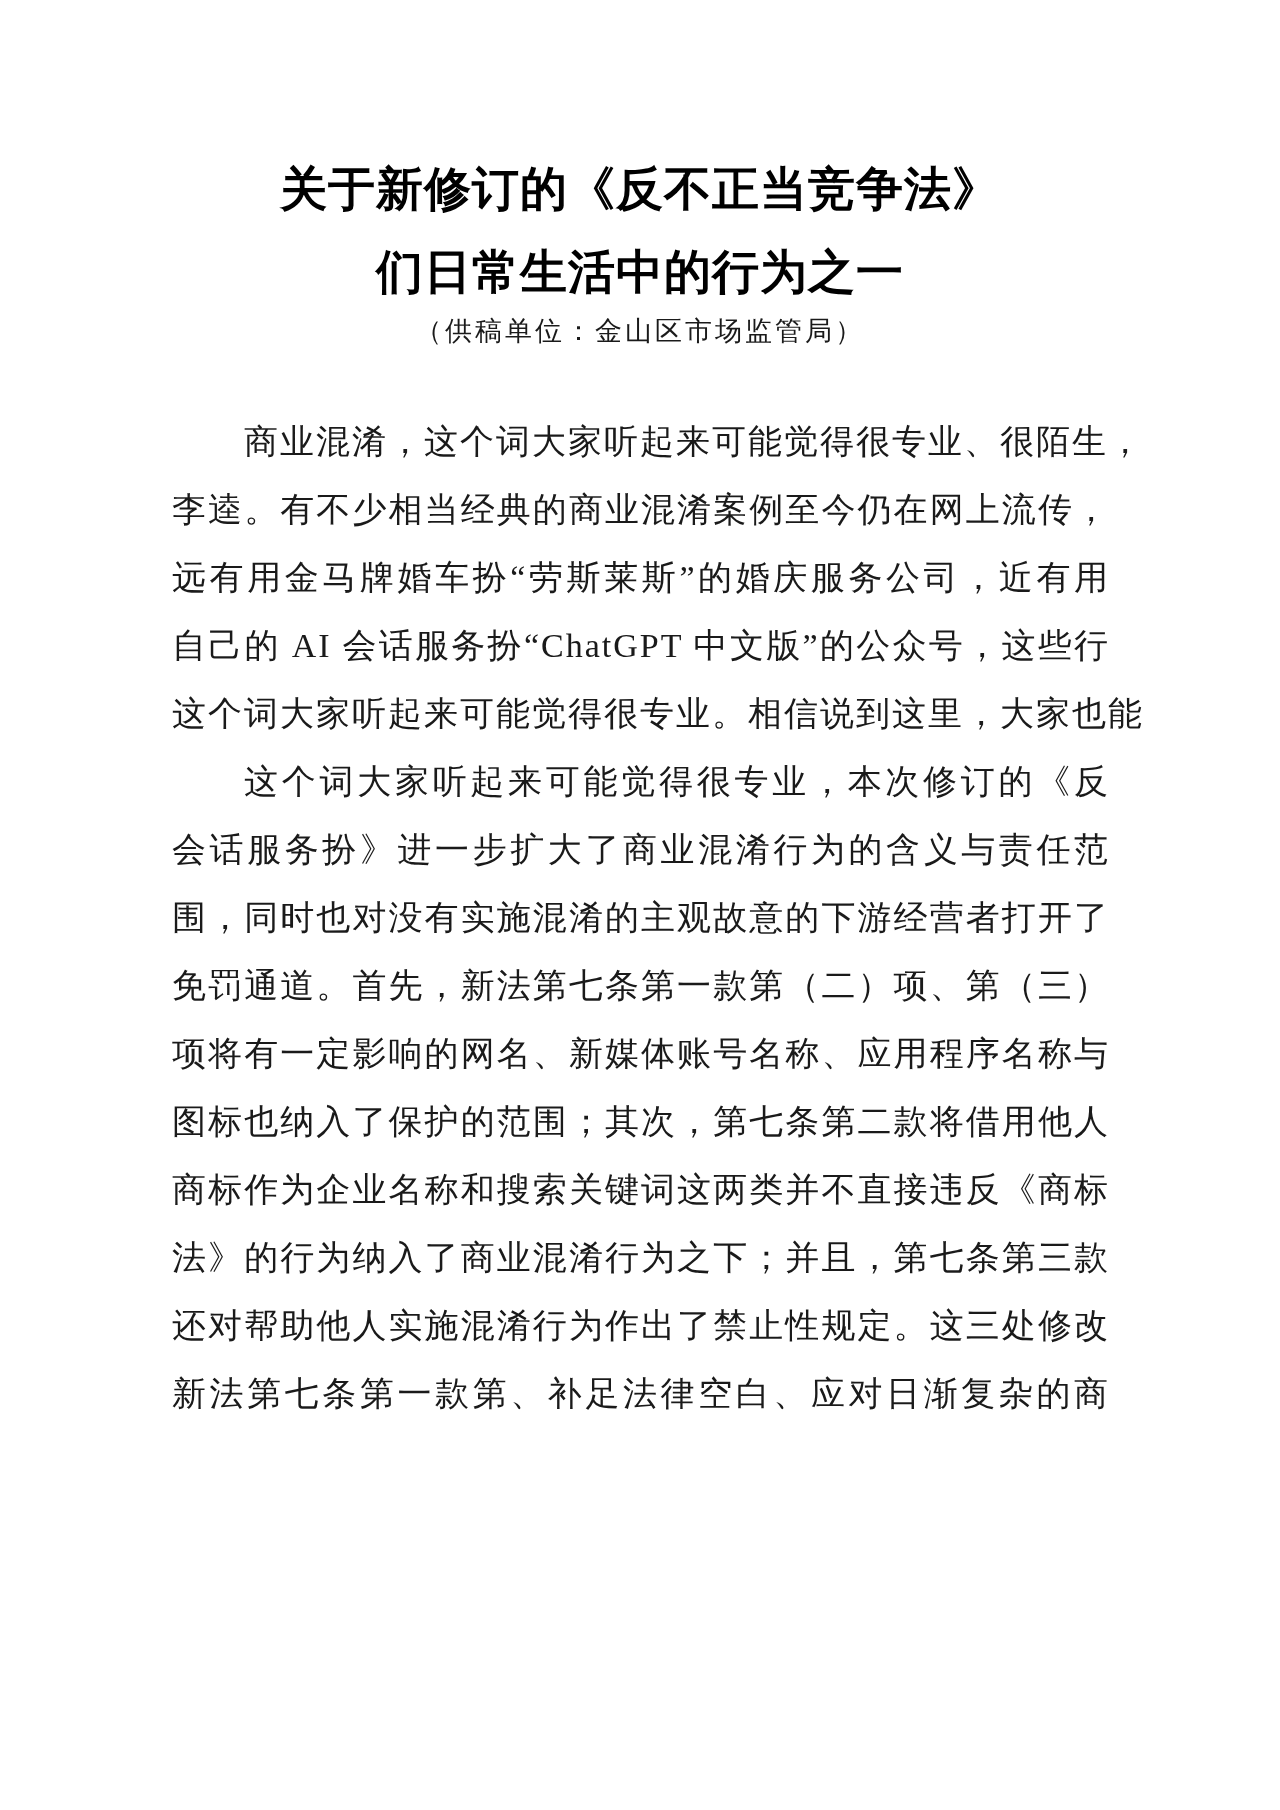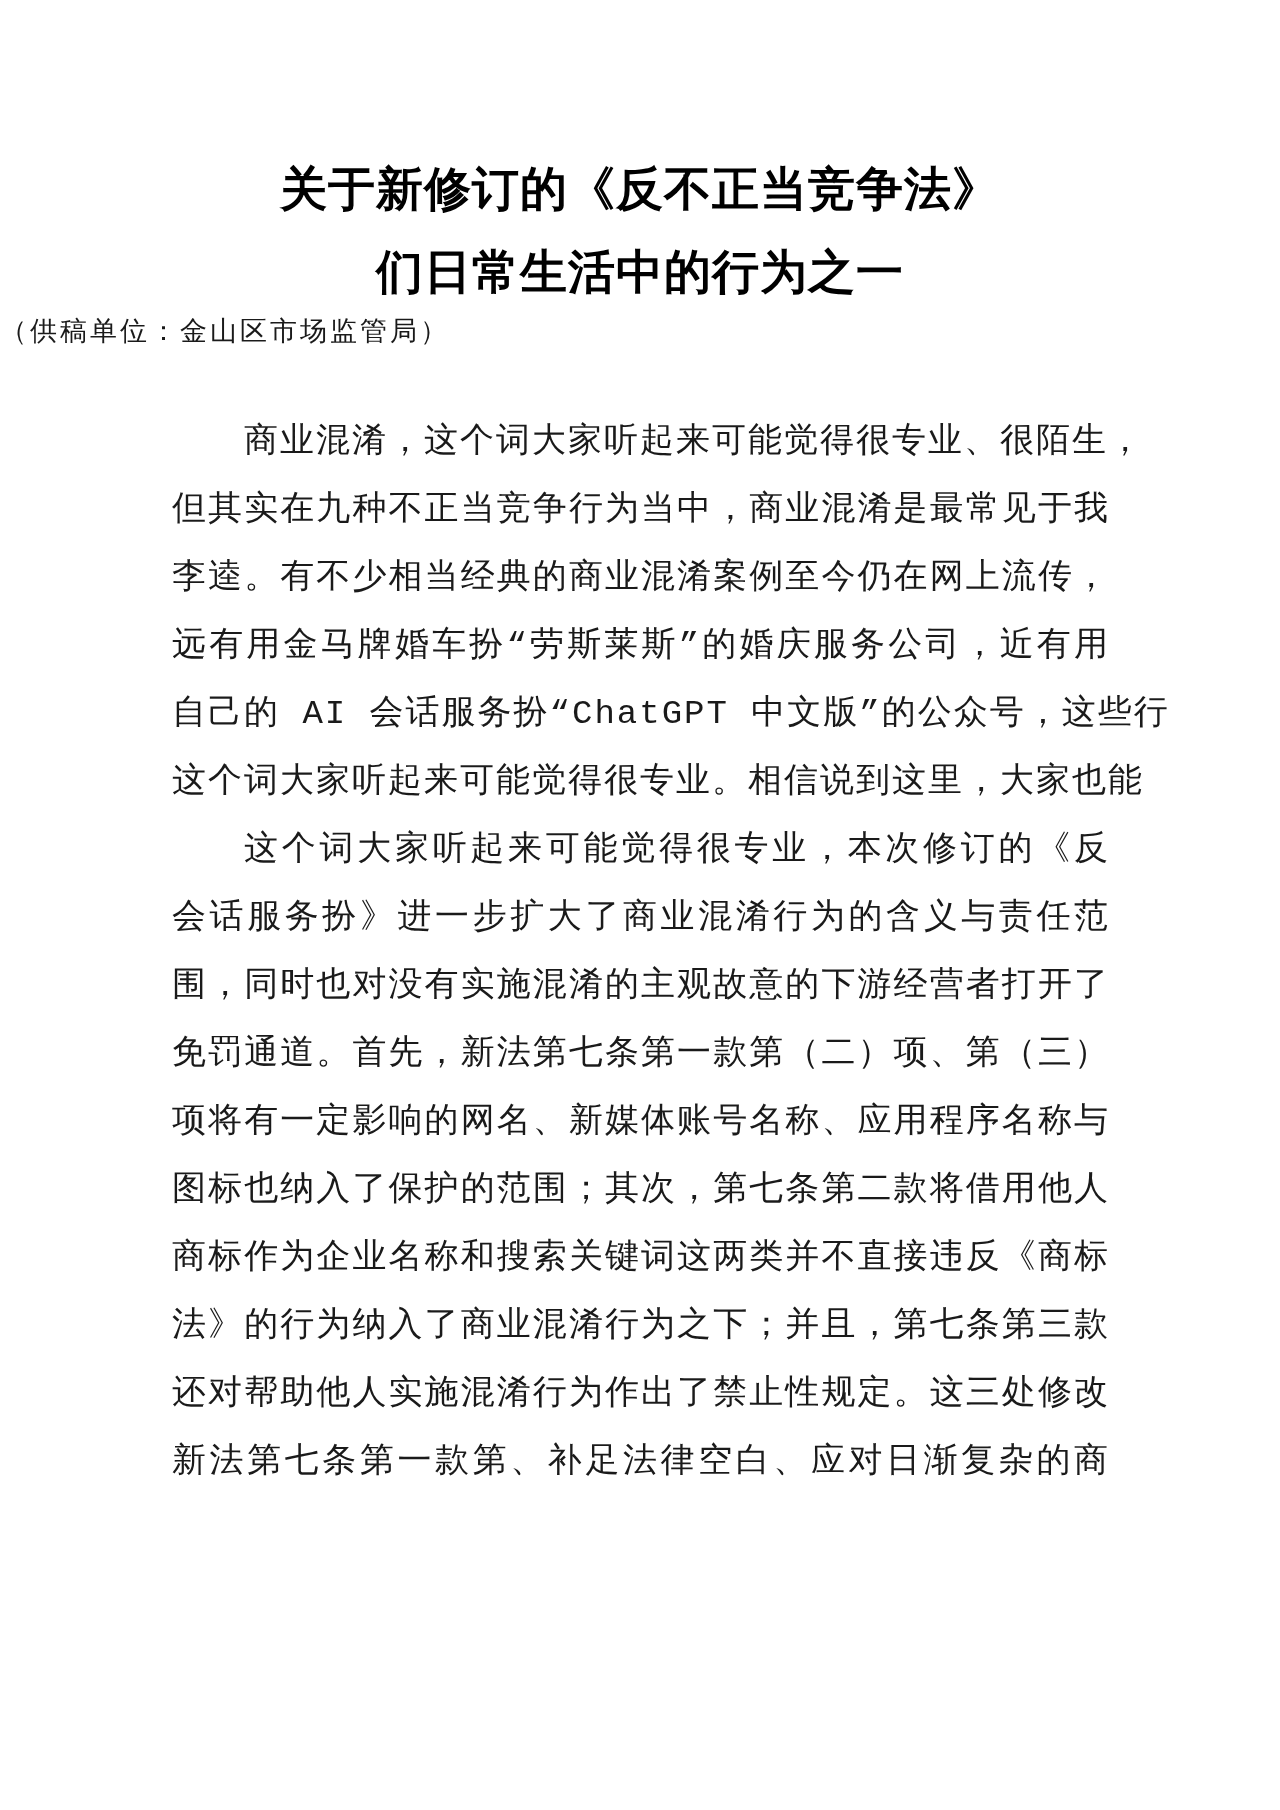--- a/index.html
+++ b/index.html
@@ -28,20 +28,21 @@
     color: #000000;
     white-space: nowrap;
   }
   .doc-title.line1 { top: 160px; }
   .doc-title.line2 { top: 243px; }
   .doc-byline {
     position: absolute;
     top: 313px;
     left: 0;
     width: 1280px;
+    text-align: center;
     font-size: 27px;
     letter-spacing: 3px;
     line-height: 36px;
     font-weight: normal;
     color: #1a1a1a;
     white-space: nowrap;
   }
   .doc-body {
     position: absolute;
     top: 408px;
@@ -50,21 +51,20 @@
     font-size: 34px;
     color: #1a1a1a;
   }
   .bline {
     height: 68px;
     line-height: 68px;
     letter-spacing: 2px;
     text-align: justify;
     text-align-last: justify;
     white-space: nowrap;
-    font-family: Liberation Mono, monospace;
   }
   .bline.para-start {
     text-indent: 72px;
   }
   .bline.para-end {
     text-align: left;
     text-align-last: left;
   }
 </style>
 </head>
@@ -74,21 +74,20 @@
 
   <div class="doc-title line1">关于新修订的《反不正当竞争法》</div>
 
   <div class="doc-title line2">们日常生活中的行为之一</div>
 
   <div class="doc-byline">（供稿单位：金山区市场监管局）</div>
 
   <div class="doc-body">
 
     <div class="bline para-start">商业混淆，这个词大家听起来可能觉得很专业、很陌生，</div>
-    <div class="bline">但其实在九种不正当竞争行为当中，商业混淆是最常见于我</div>
     <div class="bline">李逵。有不少相当经典的商业混淆案例至今仍在网上流传，</div>
     <div class="bline">远有用金马牌婚车扮“劳斯莱斯”的婚庆服务公司，近有用</div>
     <div class="bline">自己的 AI 会话服务扮“ChatGPT 中文版”的公众号，这些行</div>
     <div class="bline">这个词大家听起来可能觉得很专业。相信说到这里，大家也能</div>
 
     <div class="bline para-start">这个词大家听起来可能觉得很专业，本次修订的《反</div>
     <div class="bline">会话服务扮》进一步扩大了商业混淆行为的含义与责任范</div>
     <div class="bline">围，同时也对没有实施混淆的主观故意的下游经营者打开了</div>
     <div class="bline">免罚通道。首先，新法第七条第一款第（二）项、第（三）</div>
     <div class="bline">项将有一定影响的网名、新媒体账号名称、应用程序名称与</div>

